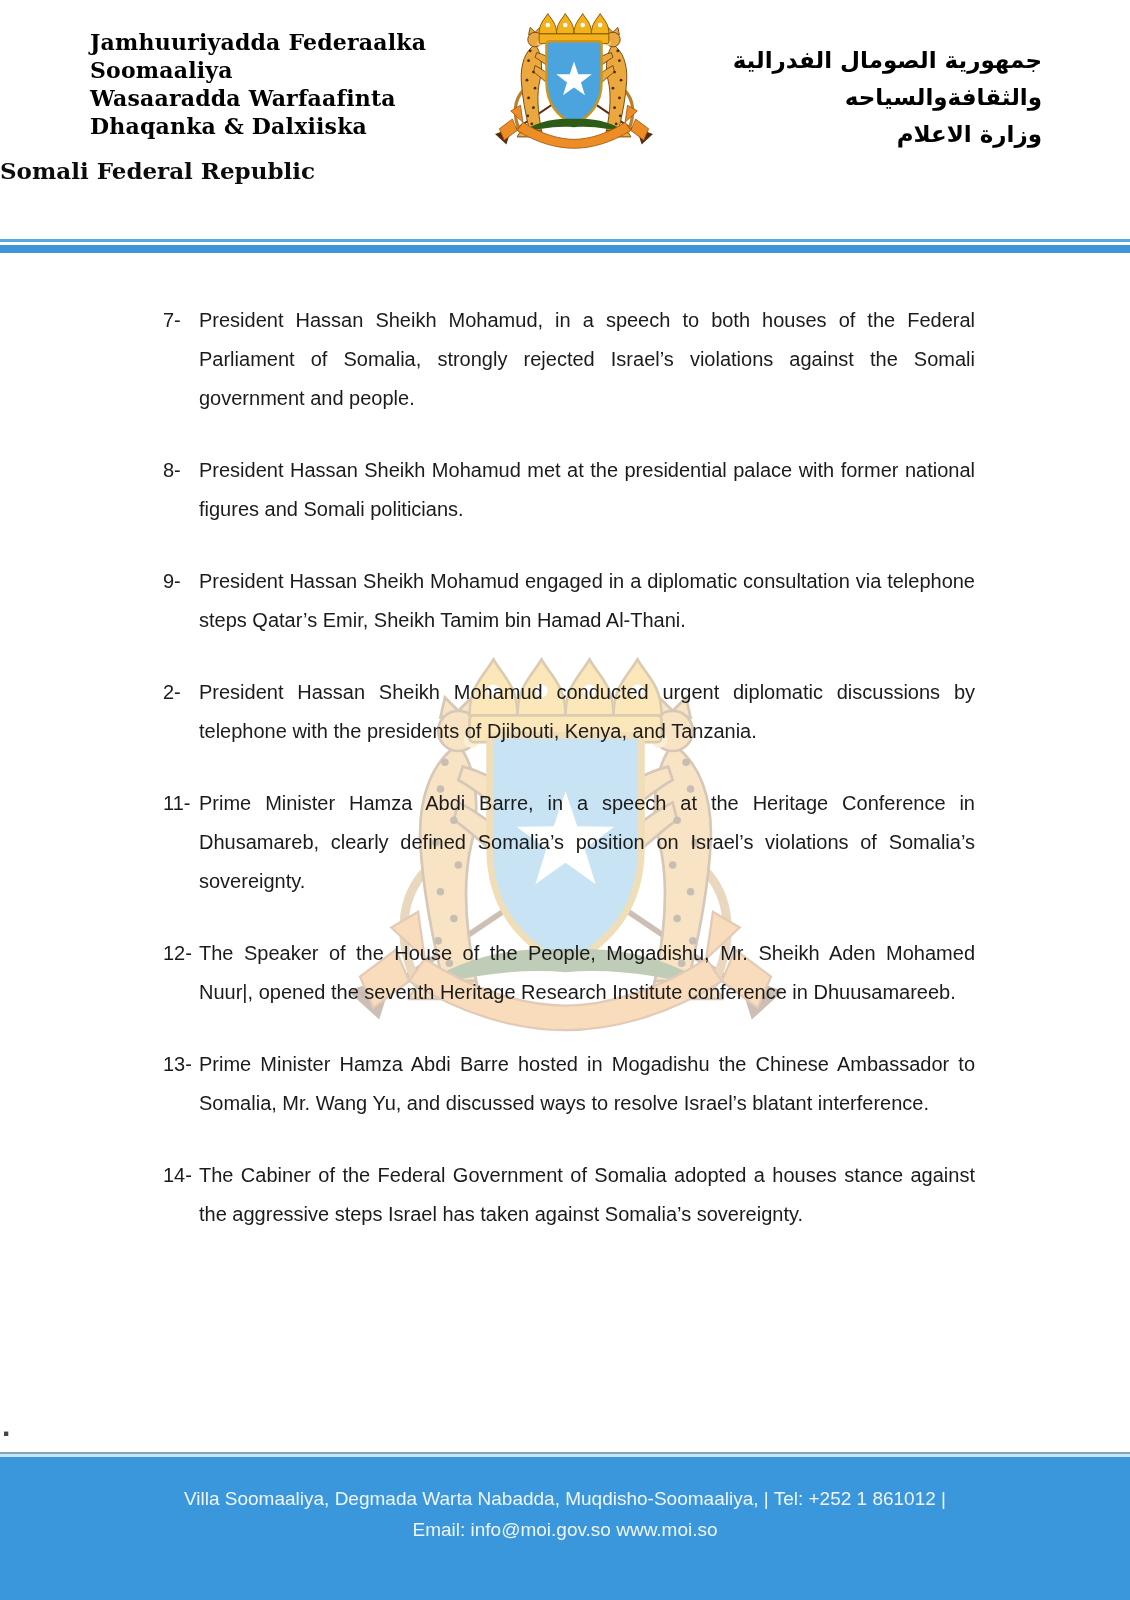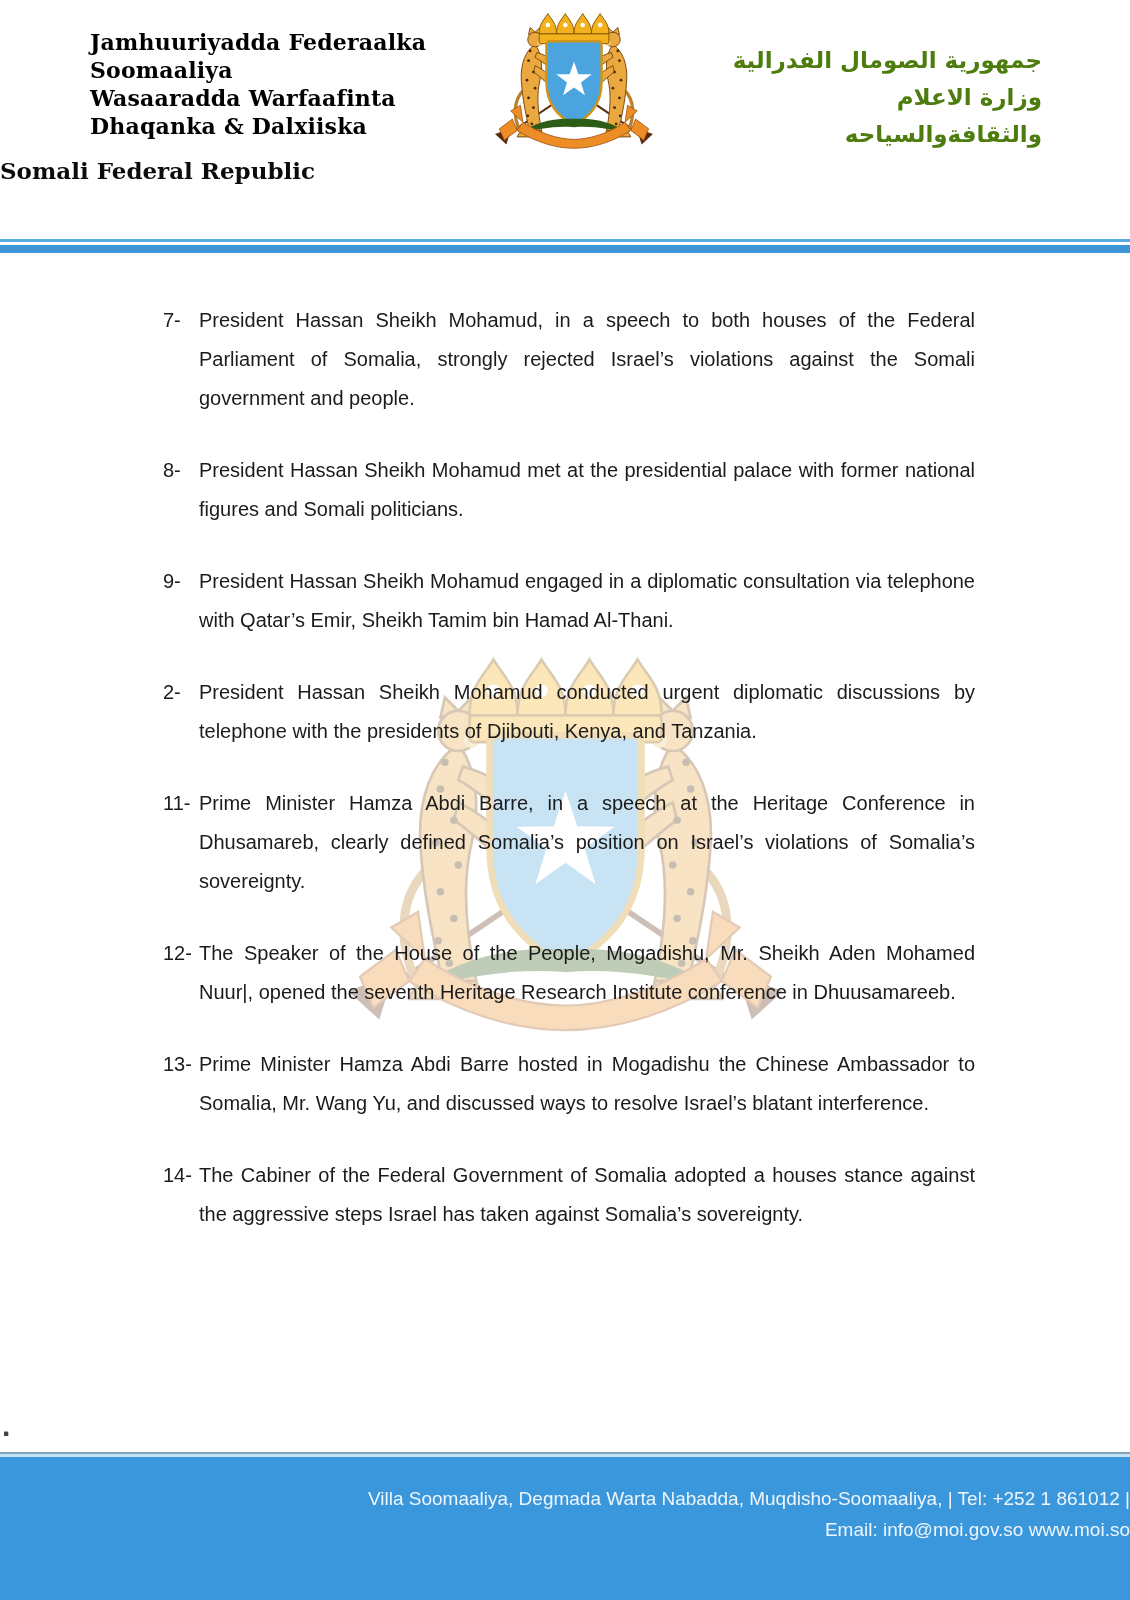--- a/index.html
+++ b/index.html
@@ -16,21 +16,21 @@
     position:absolute;left:90px;top:28px;
     font-family:"DejaVu Serif",serif;
     font-weight:bold;font-size:22px;line-height:28px;
     color:#000000;letter-spacing:.2px;
   }
   .emblem{position:absolute;left:492px;top:12px;width:164px;height:146px;}
   .header-arabic{
     position:absolute;right:88px;top:42px;
     font-family:"DejaVu Sans",sans-serif;
     font-weight:bold;font-size:23px;line-height:37px;
-    text-align:right;color:#4d7c0f;direction:rtl;
+    text-align:right;color:#000000;direction:rtl;
   }
   .header-center{
     position:absolute;left:0;top:157px;width:1130px;
     text-align:left;
     font-family:"DejaVu Serif",serif;
     font-weight:bold;font-size:23px;line-height:28px;
     color:#0c0c0c;
   }
   .rule{
     position:absolute;left:0;top:239px;width:1130px;height:15px;
@@ -64,21 +64,21 @@
   
   .footer{
     position:absolute;left:0;top:1452px;width:1130px;height:148px;
     background:linear-gradient(to bottom,
       #7fa5bd 0px,#7fa5bd 2px,
       #c8e4f4 2px,#c6e2f2 5px,
       #3b97dc 5px,#3b97dc 100%);
   }
   .footer-text{
     margin-top:31px;
-    text-align:right;
+    text-align:center;
     color:#eef5fb;
     font-size:19px;line-height:31px;
   }
 </style>
 </head>
 <body>
 
 <svg width="0" height="0" style="position:absolute" aria-hidden="true">
   <defs>
     <g id="coa">
@@ -175,22 +175,22 @@
     <div>Wasaaradda Warfaafinta</div>
     <div>Dhaqanka &amp; Dalxiiska</div>
   </div>
 
   <svg class="emblem" viewBox="0 0 200 180">
     <use href="#coa"></use>
   </svg>
 
   <div class="header-arabic">
     <div>جمهورية الصومال الفدرالية</div>
+    <div>والثقافةوالسياحه</div>
     <div>وزارة الاعلام</div>
-    <div>والثقافةوالسياحه</div>
   </div>
 
   <div class="header-center">
     <div>Somali Federal Republic</div>
   </div>
 
   <div class="rule"></div>
 
   <svg class="watermark" viewBox="0 0 200 180">
     <use href="#coa"></use>
@@ -200,21 +200,21 @@
     <div class="item">
       <span class="num">7-</span>
       <span>President Hassan Sheikh Mohamud, in a speech to both houses of the Federal Parliament of Somalia, strongly rejected Israel’s violations against the Somali government and people.</span>
     </div>
     <div class="item">
       <span class="num">8-</span>
       <span>President Hassan Sheikh Mohamud met at the presidential palace with former national figures and Somali politicians.</span>
     </div>
     <div class="item">
       <span class="num">9-</span>
-      <span>President Hassan Sheikh Mohamud engaged in a diplomatic consultation via telephone with Qatar’s Emir, Sheikh Tamim bin Hamad Al-Thani.</span>
+      <span>President Hassan Sheikh Mohamud engaged in a diplomatic consultation via telephone steps Qatar’s Emir, Sheikh Tamim bin Hamad Al-Thani.</span>
     </div>
     <div class="item">
       <span class="num">2-</span>
       <span>President Hassan Sheikh Mohamud conducted urgent diplomatic discussions by telephone with the presidents of Djibouti, Kenya, and Tanzania.</span>
     </div>
     <div class="item">
       <span class="num">11-</span>
       <span>Prime Minister Hamza Abdi Barre, in a speech at the Heritage Conference in Dhusamareb, clearly defined Somalia’s position on Israel’s violations of Somalia’s sovereignty.</span>
     </div>
     <div class="item">

